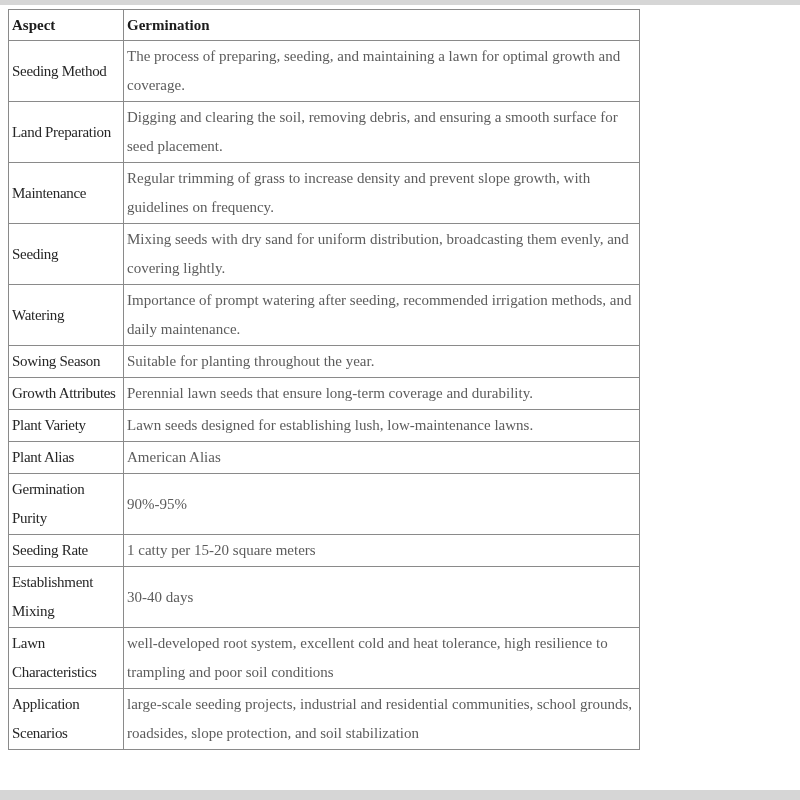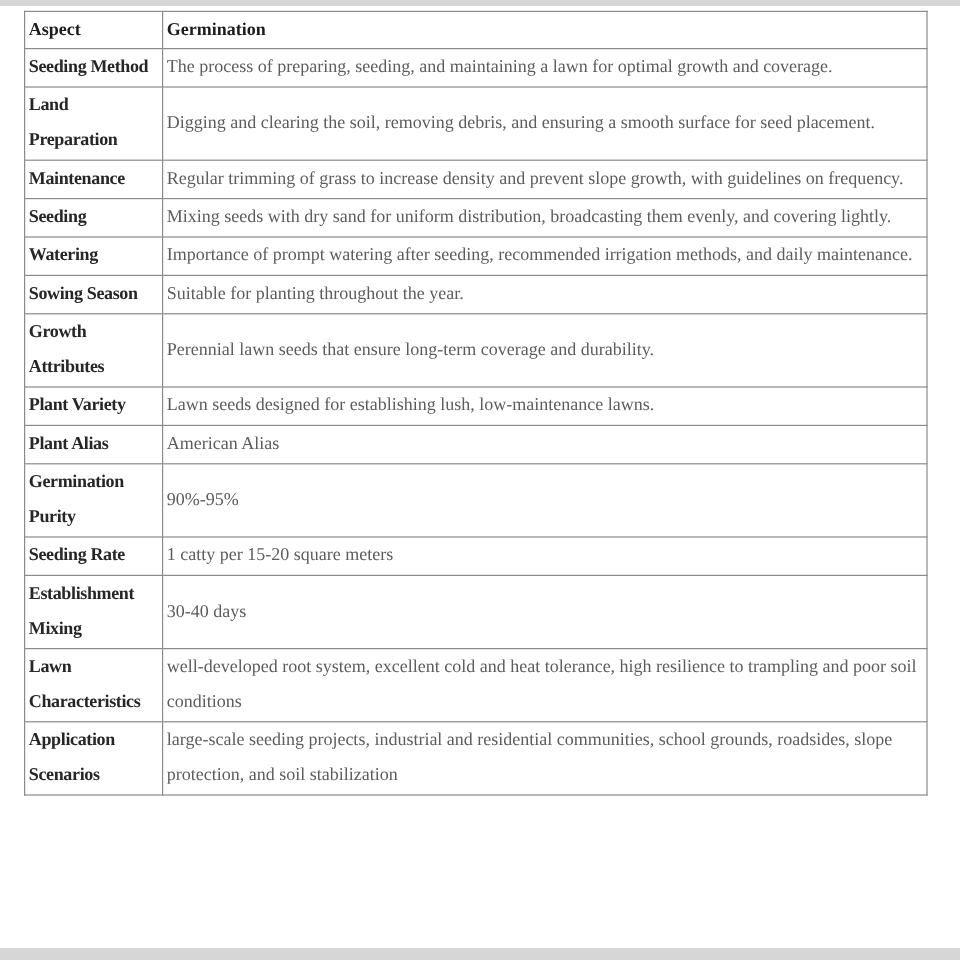--- a/index.html
+++ b/index.html
@@ -33,23 +33,23 @@
     background: var(--strip);
   }
   .strip-bottom {
     position: absolute;
     left: 0; right: 0; top: 790px;
     height: 10px;
     background: var(--strip);
   }
   table.spec-table {
     position: absolute;
-    left: 20px;
+    left: 8px;
     top: 9px;
-    width: 753px;
+    width: 632px;
     border-collapse: collapse;
     table-layout: fixed;
     border-radius: 12px;
   }
   col.col-aspect { width: 115px; }
   .spec-table th, .spec-table td {
     border: 1px solid var(--border);
     vertical-align: middle;
     text-align: left;
     font-size: 15px;
@@ -58,21 +58,21 @@
     overflow: hidden;
   }
   .spec-table thead th {
     font-weight: bold;
     color: var(--header-text);
     height: 31px;
     line-height: 27px;
   }
   .spec-table tbody tr { height: 32px; }
   td.aspect-cell {
-    font-weight: bold;
+    font-weight: normal;
     color: var(--aspect-text);
     letter-spacing: -0.3px;
   }
   td.desc-cell {
     color: var(--desc-text);
   }
 </style>
 </head>
 <body>
 

